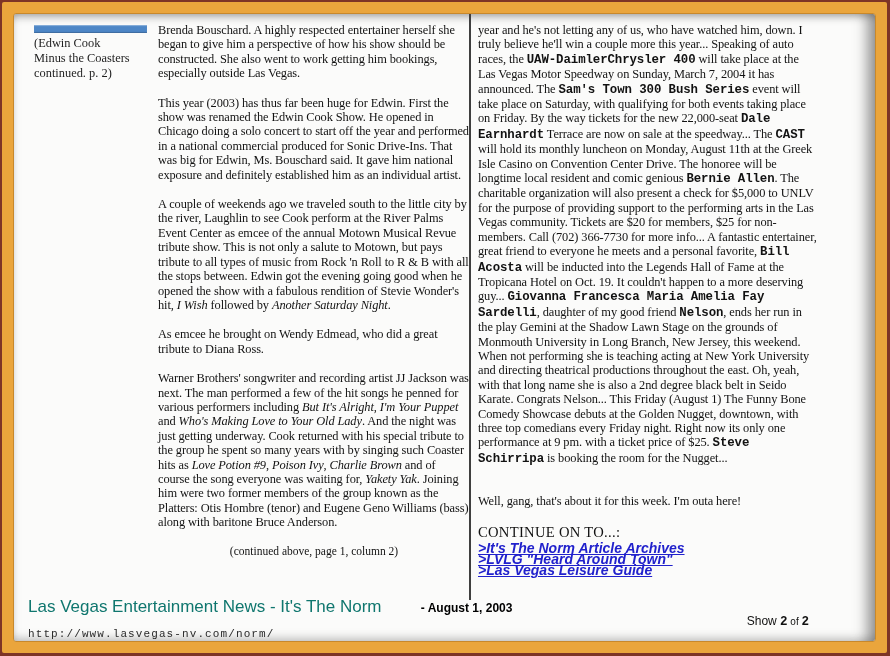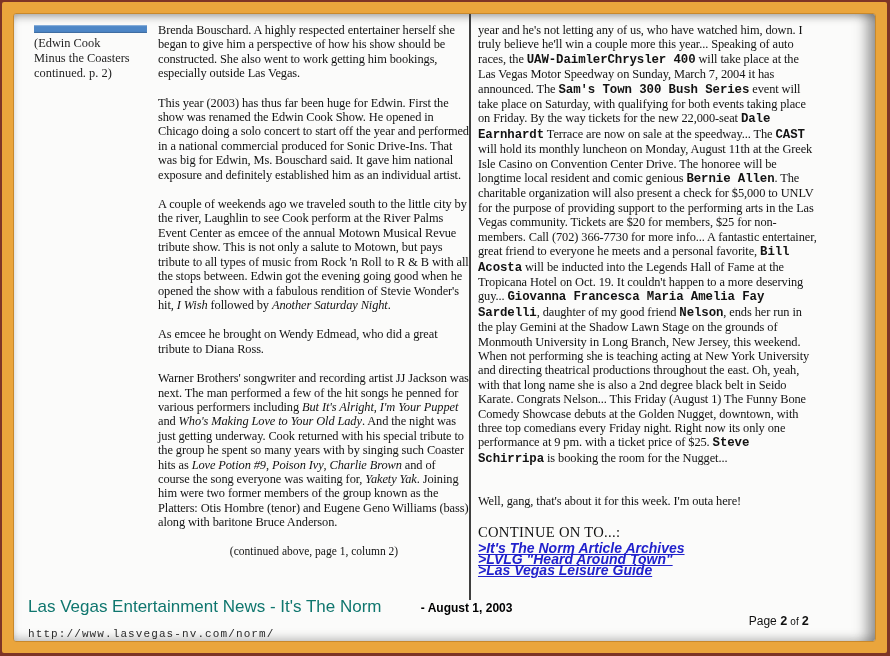--- a/index.html
+++ b/index.html
@@ -89,17 +89,17 @@
         <a class="nav-link" href="#">&gt;LVLG "Heard Around Town"</a>
         <a class="nav-link" href="#">&gt;Las Vegas Leisure Guide</a>
       </div>
     </div>
 
     <div class="footer">
       <div class="f-title-line">
         <span class="f-title">Las Vegas Entertainment News - It's The Norm</span><span class="f-date"> - August 1, 2003</span>
       </div>
       <div class="f-url">http://www.lasvegas-nv.com/norm/</div>
-      <div class="f-page"><span>Page </span><span class="s-b">2</span><span class="s-sm"> of </span><span class="s-b">2</span></div>
+      <div class="f-page"><span>Show </span><span class="s-b">2</span><span class="s-sm"> of </span><span class="s-b">2</span></div>
     </div>
 
   </div>
 </div>
 
 </body></html>

